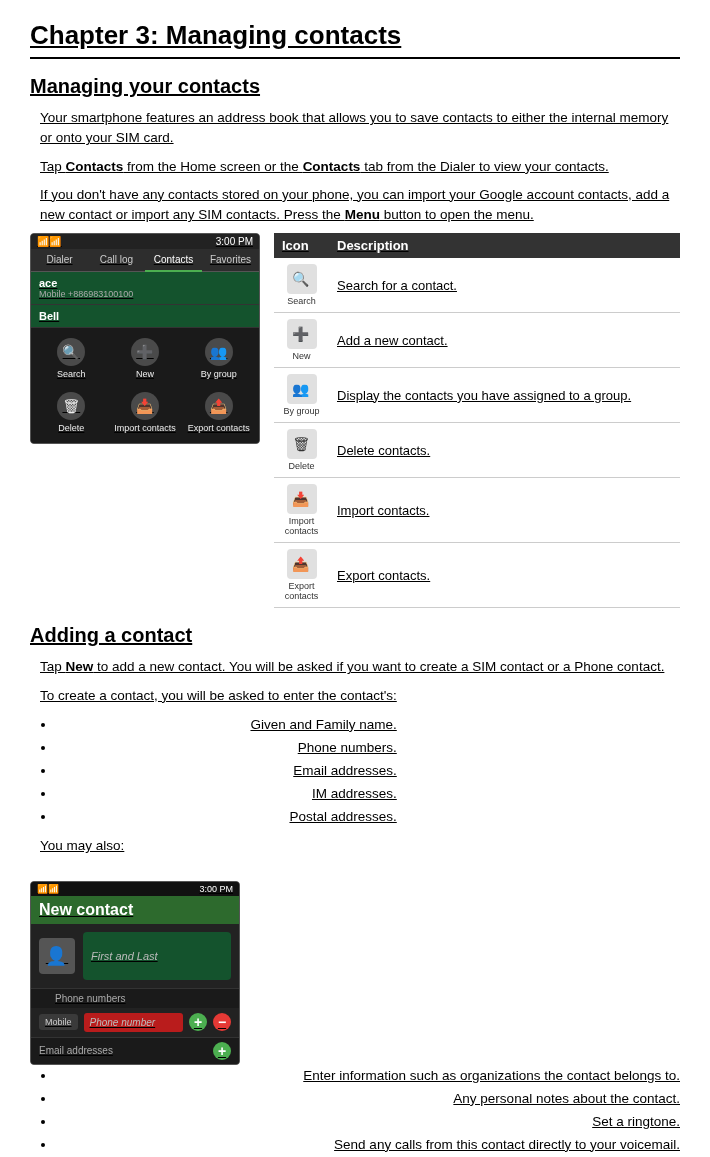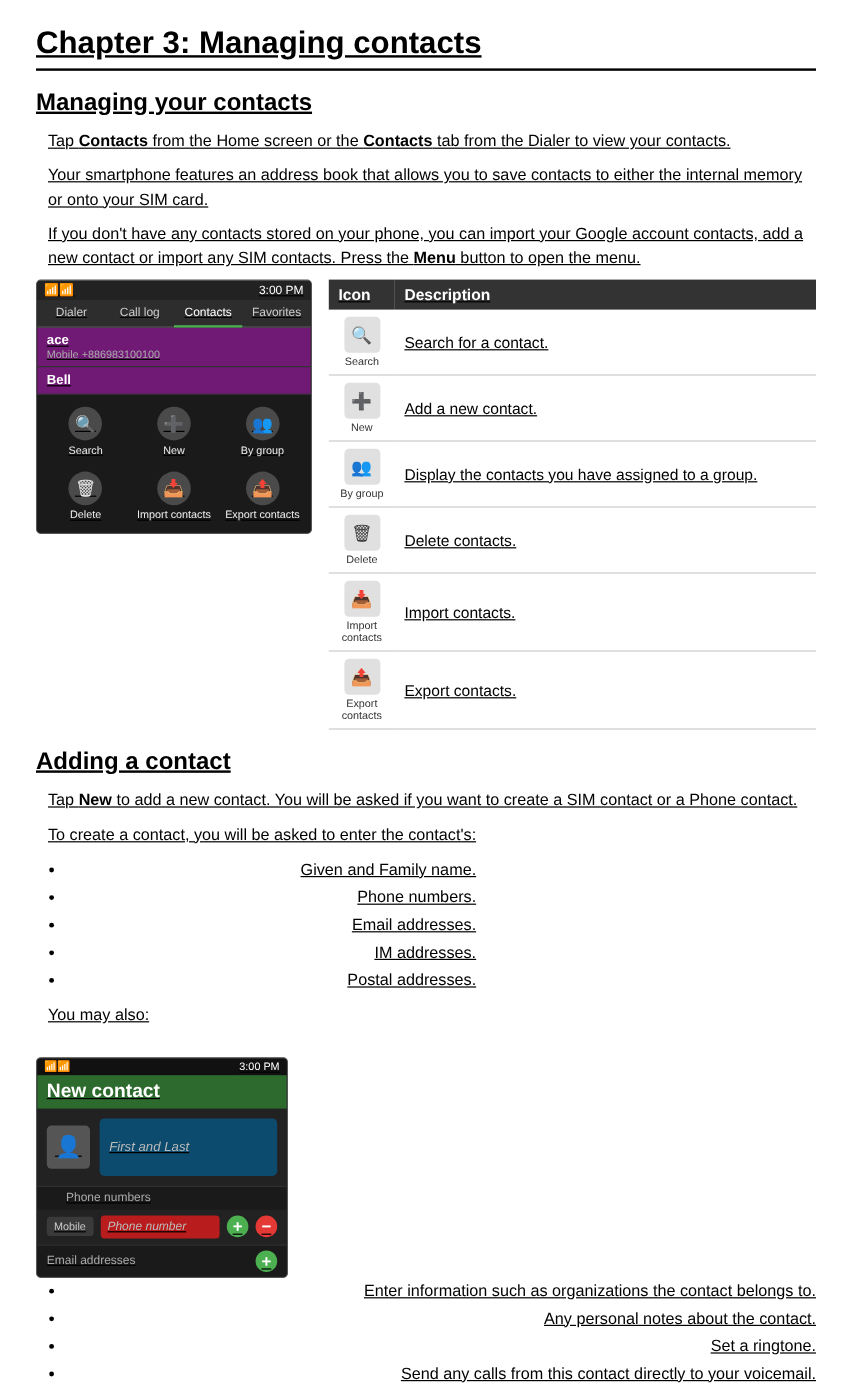--- a/index.html
+++ b/index.html
@@ -87,21 +87,21 @@
       padding: 5px 2px;
       border-bottom: 1px solid #555;
     }
 
     .phone-tab.active {
       color: #fff;
       border-bottom: 2px solid #4CAF50;
     }
 
     .phone-contact-row {
-      background: #701a75;
+      background: #14532d;
       padding: 5px 8px;
       border-bottom: 1px solid #333;
     }
 
     .phone-contact-name {
       color: #fff;
       font-size: 11px;
       font-weight: bold;
     }
 
@@ -256,21 +256,21 @@
       background: #555;
       display: flex;
       align-items: center;
       justify-content: center;
       color: #aaa;
       font-size: 18px;
     }
 
     .nc-name-input {
       flex: 1;
-      background: #0c4a6e;
+      background: #14532d;
       border-radius: 4px;
       color: #bbb;
       font-size: 11px;
       padding: 18px 8px;
       font-style: italic;
     }
 
     .nc-section-header {
       background: #1a1a1a;
       color: #aaa;
@@ -342,25 +342,25 @@
   </style>
 </head>
 <body>
 
 <div class="page-container">
 
   <div class="chapter-title">Chapter 3: Managing contacts</div>
 
   <div class="section-title">Managing your contacts</div>
 
+  <p class="body-text">Your smartphone features an address book that allows you to save contacts to either the internal memory or onto your SIM card.</p>
+
   <p class="body-text">
     <span>Tap </span><span class="bold">Contacts</span><span> from the Home screen or the </span><span class="bold">Contacts</span><span> tab from the Dialer to view your contacts.</span>
   </p>
-
-  <p class="body-text">Your smartphone features an address book that allows you to save contacts to either the internal memory or onto your SIM card.</p>
 
   <p class="body-text">
     <span>If you don't have any contacts stored on your phone, you can import your Google account contacts, add a new contact or import any SIM contacts. Press the </span><span class="bold">Menu</span><span> button to open the menu.</span>
   </p>
 
   <div class="icon-section">
 
     <div class="phone-screenshot">
       <div class="phone-status-bar">
         <span>📶📶</span>

